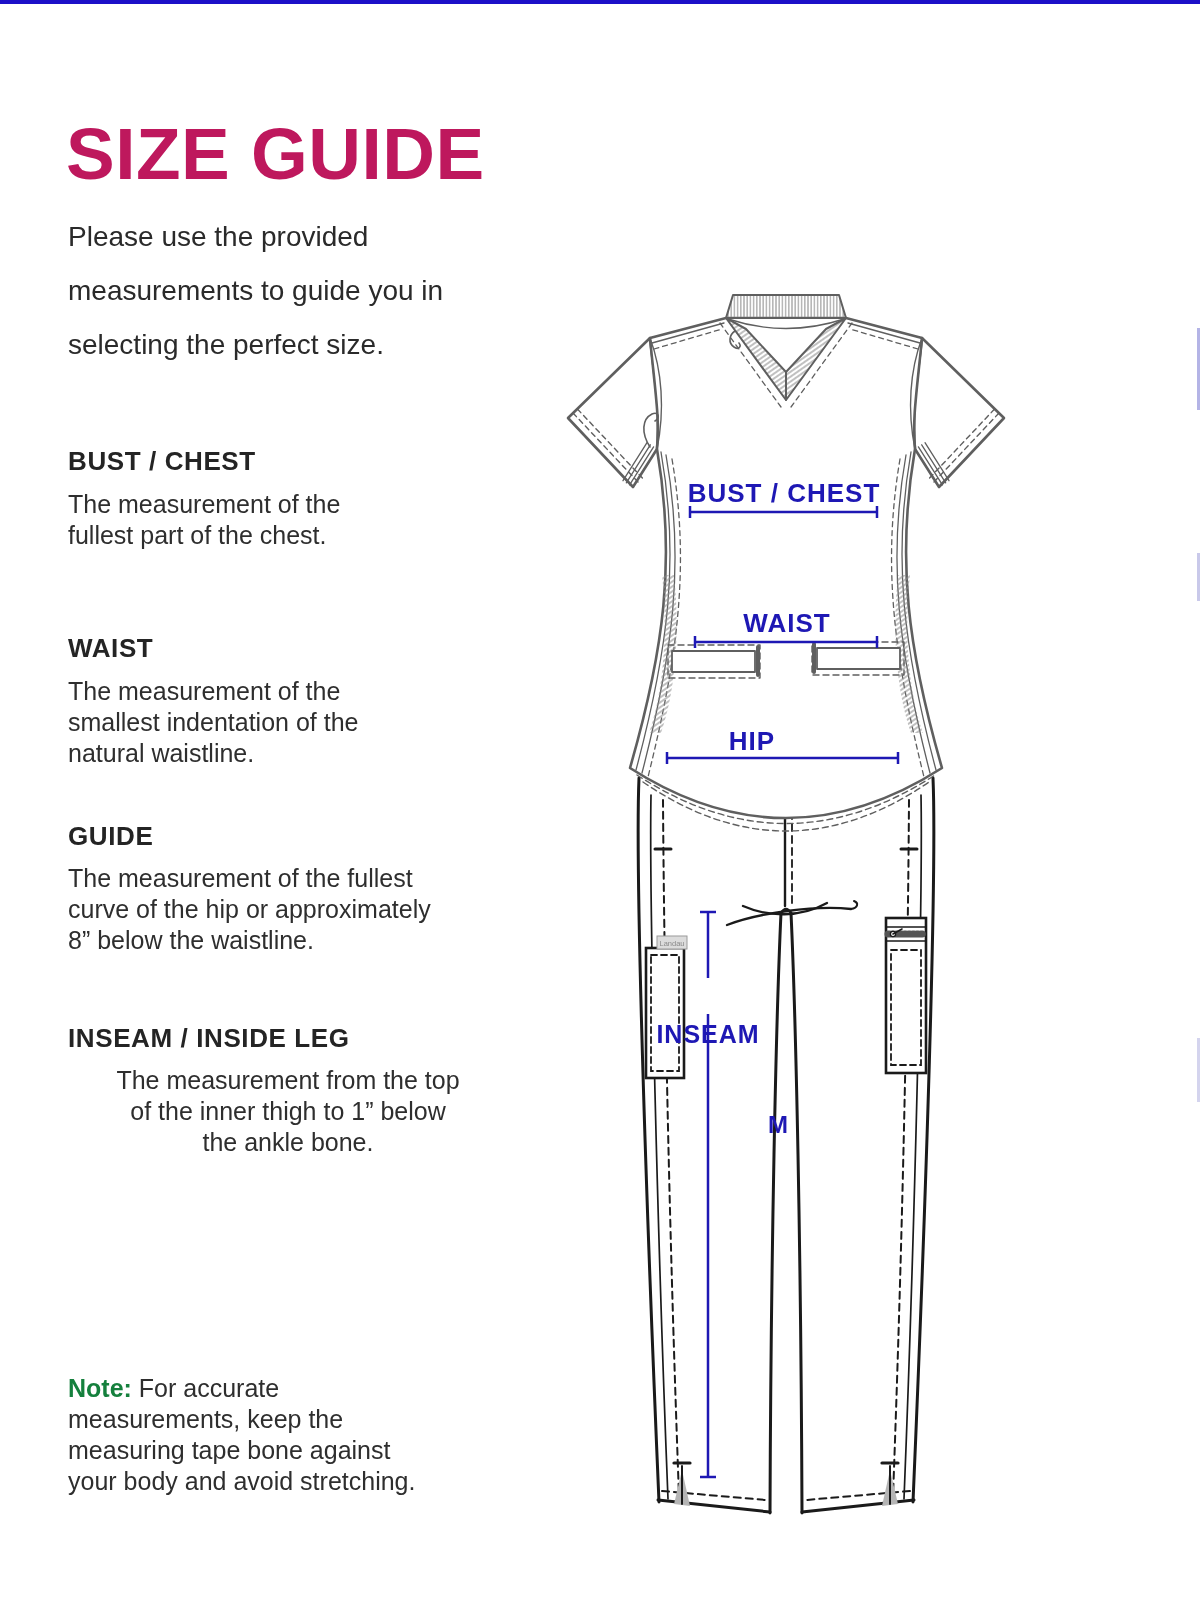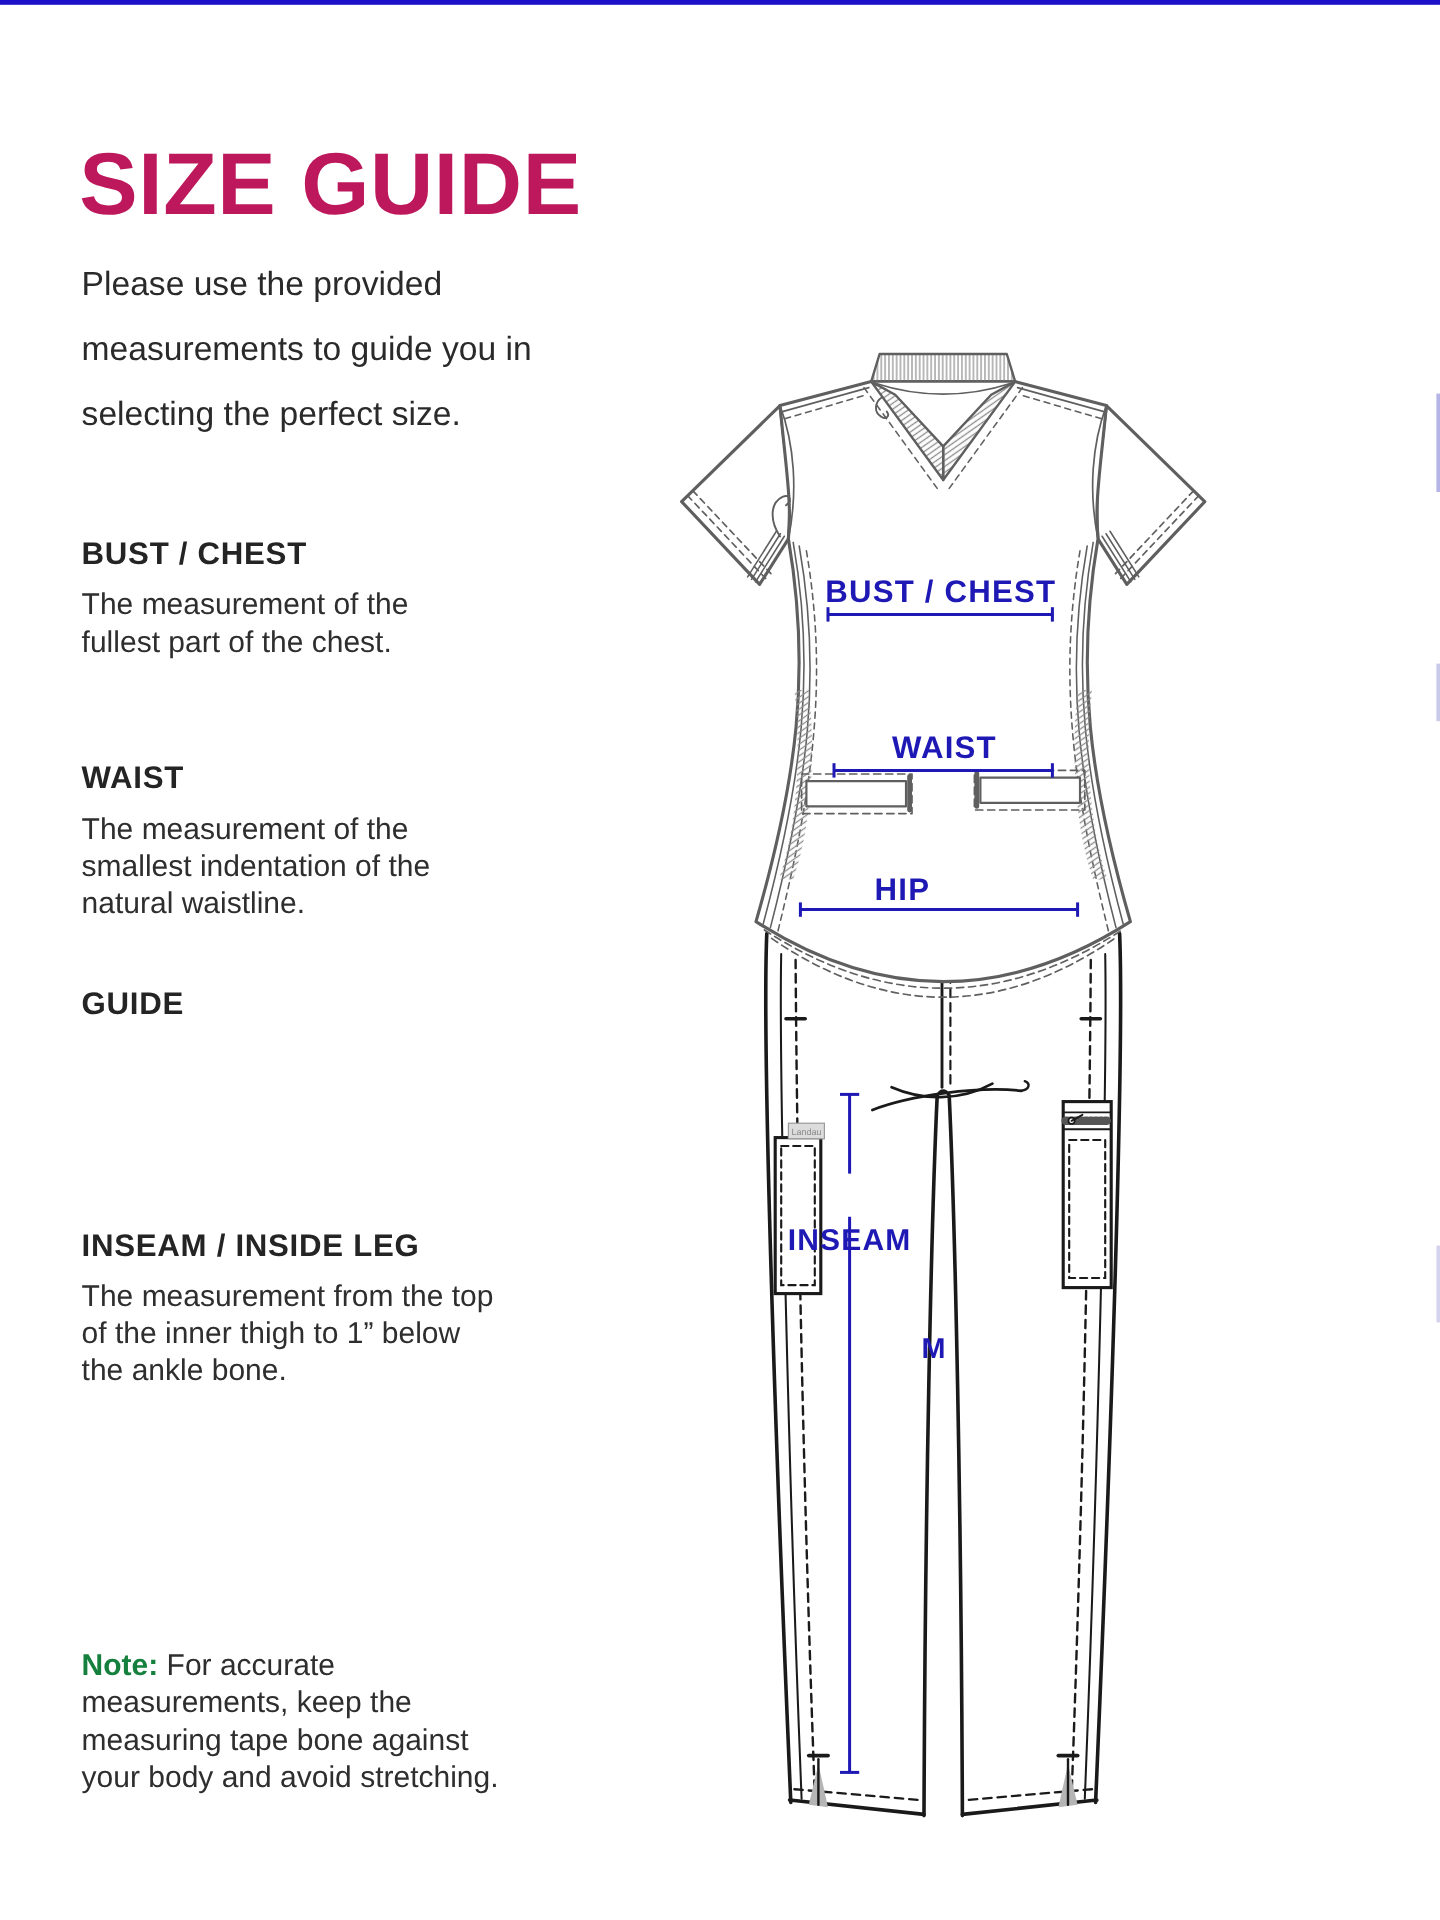--- a/index.html
+++ b/index.html
@@ -19,21 +19,21 @@
   }
   .sec{position:absolute;left:68px;width:440px;}
   .sec h3{
     margin:0;font-size:26px;font-weight:bold;letter-spacing:0.6px;color:#242424;
     line-height:30px;
   }
   .sec p{margin:0;font-size:25px;line-height:31px;color:#2e2e2e;white-space:pre-line;}
   .sec-bust{top:446px;} .sec-bust p{margin-top:13px;}
   .sec-waist{top:633px;} .sec-waist p{margin-top:13px;}
   .sec-hips{top:821px;} .sec-hips p{margin-top:12px;}
-  .sec-inseam{top:1023px;} .sec-inseam p{margin-top:12px;}
+  .sec-inseam{top:1023px;} .sec-inseam p{margin-top:12px;text-align:center;}
   .note{
     position:absolute;left:68px;top:1373px;width:400px;font-size:25px;line-height:31px;
     color:#2e2e2e;
   }
   .note b{font-weight:bold;color:#15803d;}
   .note span{white-space:pre-line;}
   .diagram-svg{position:absolute;left:0;top:0;}
   .m-label{
     position:absolute;font-weight:bold;color:#1e18b4;letter-spacing:1px;
     transform:translateX(-50%);font-size:26px;white-space:nowrap;
@@ -67,20 +67,23 @@
 
 <div class="sec sec-waist">
   <h3>WAIST</h3>
   <p>The measurement of the
 smallest indentation of the
 natural waistline.</p>
 </div>
 
 <div class="sec sec-hips">
   <h3>GUIDE</h3>
+  <p>The measurement of the fullest
+curve of the hip or approximately
+8” below the waistline.</p>
 </div>
 
 <div class="sec sec-inseam">
   <h3>INSEAM / INSIDE LEG</h3>
   <p>The measurement from the top
 of the inner thigh to 1” below
 the ankle bone.</p>
 </div>
 
 <div class="note"><b>Note:</b><span> For accurate

